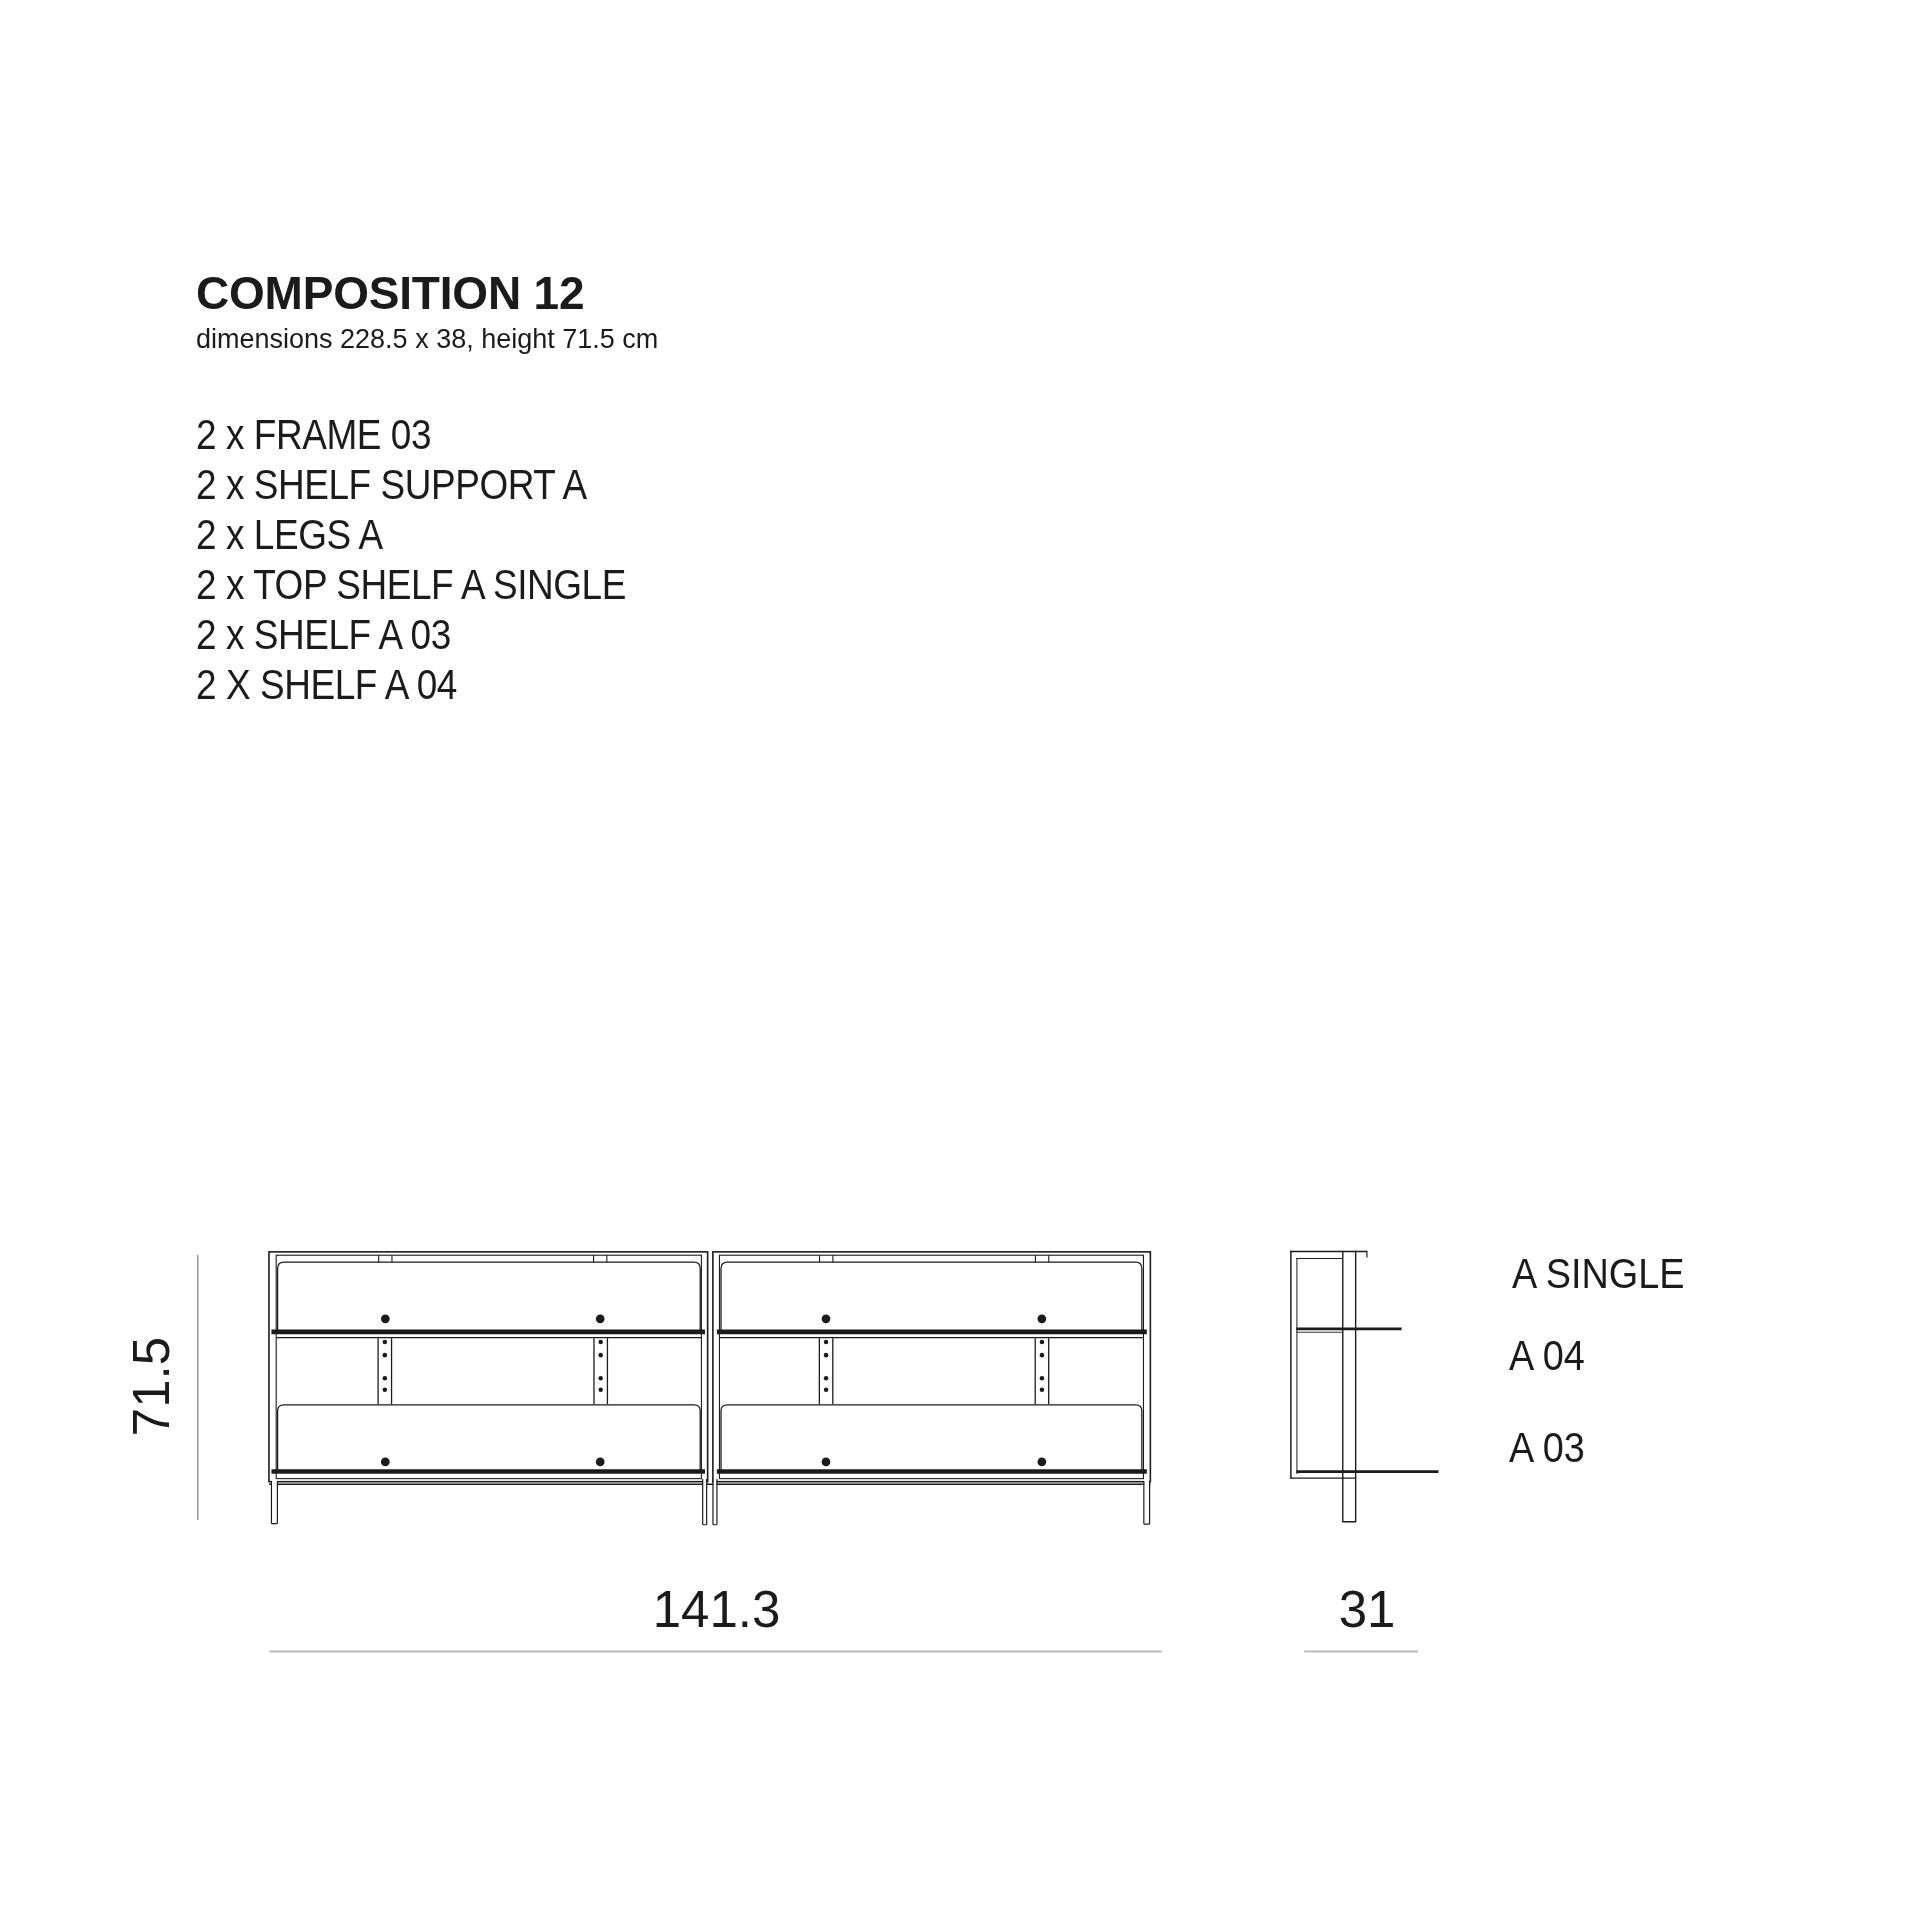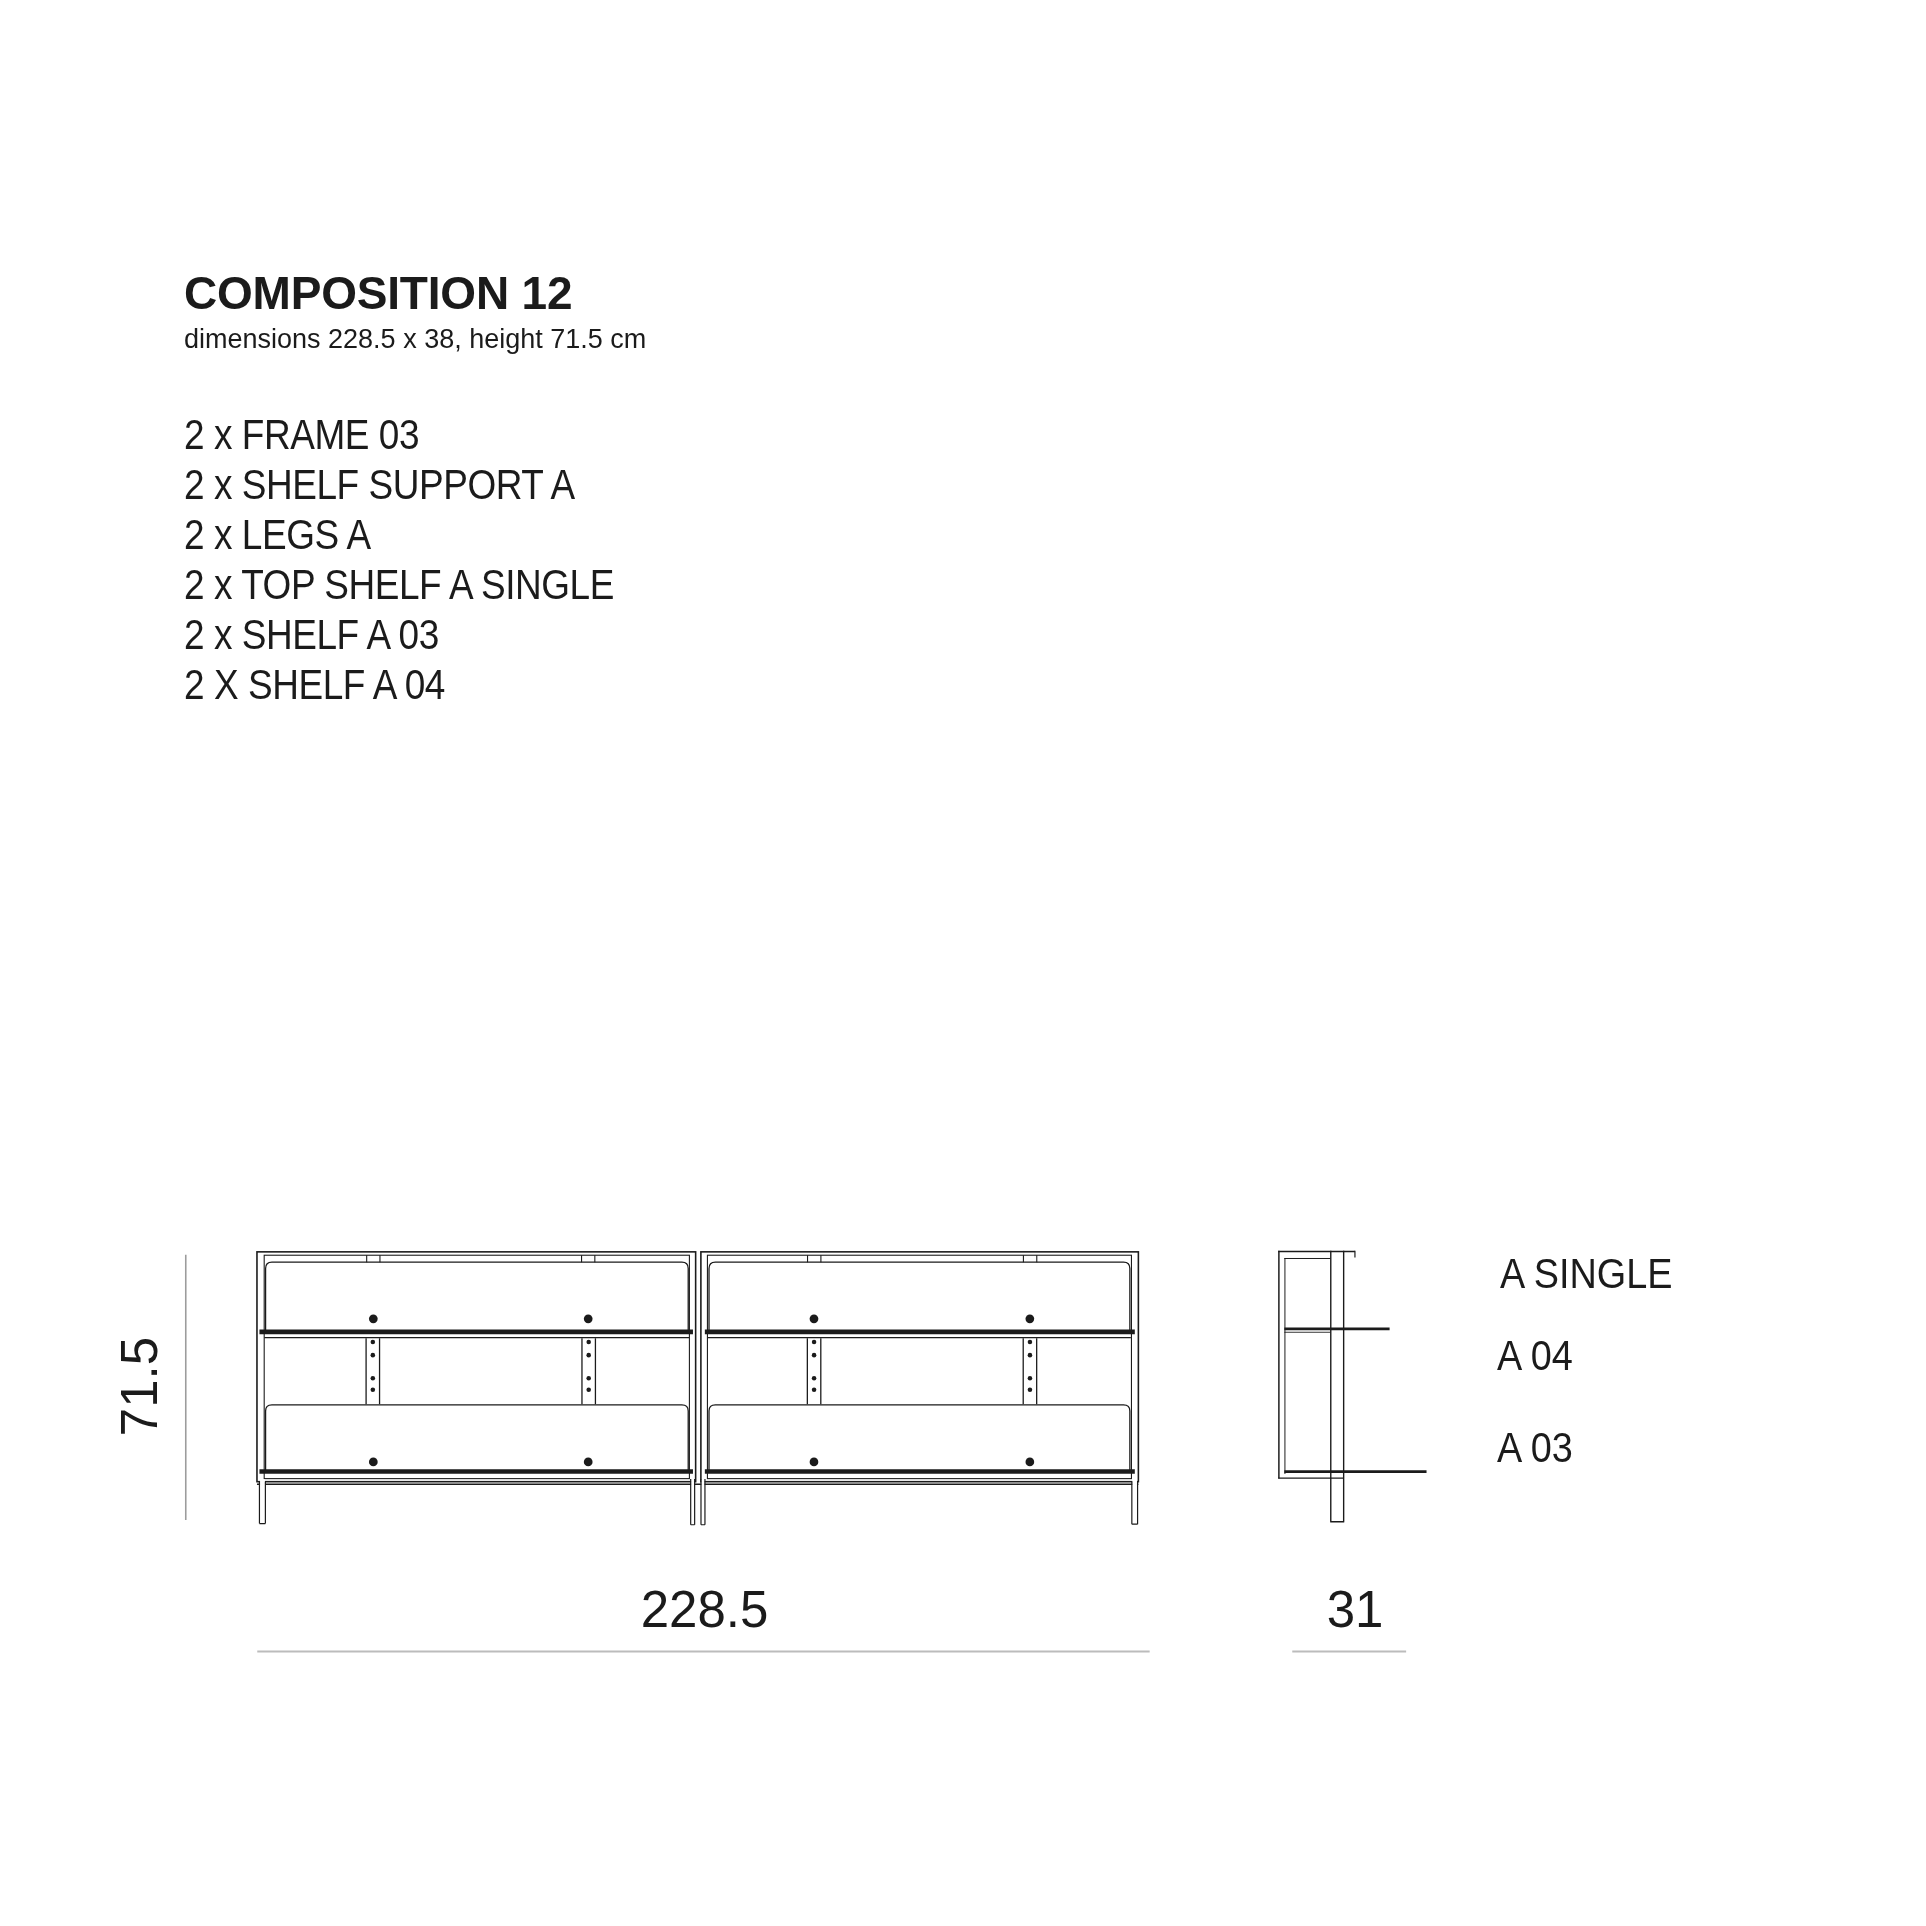--- a/index.html
+++ b/index.html
@@ -3,20 +3,21 @@
 <meta charset="utf-8">
 <style>
   html,body{margin:0;padding:0;background:#ffffff;}
   .page{
     position:relative;
     width:1831px;height:1927px;
     background:#ffffff;
     font-family:"Liberation Sans","DejaVu Sans",sans-serif;
     color:#1b1b1b;
     overflow:hidden;
+    margin-left:12px;
   }
   .abs{position:absolute;}
   .page-title{
     left:184px;top:266px;
     font-size:46px;font-weight:bold;letter-spacing:-0.2px;
     line-height:1.2;white-space:nowrap;
   }
   .page-subtitle{
     left:184px;top:323px;
     font-size:27px;line-height:1.2;white-space:nowrap;
@@ -175,21 +176,21 @@
     </g>
 
     <g>
       <line x1="187.6" y1="1267" x2="187.6" y2="1535" stroke="#9c9c9c" stroke-width="1.6"></line>
       <line x1="259.8" y1="1667.8" x2="1161" y2="1667.8" stroke="#bcbcbc" stroke-width="2.2"></line>
       <line x1="1305" y1="1667.8" x2="1420" y2="1667.8" stroke="#bcbcbc" stroke-width="2.2"></line>
     </g>
   </svg>
 
   <div class="abs dim-label dim-height">71.5</div>
-  <div class="abs dim-label dim-width">228.5</div>
+  <div class="abs dim-label dim-width">141.3</div>
   <div class="abs dim-label dim-depth">31</div>
 
   <div class="abs side-label side-label-top">A SINGLE</div>
   <div class="abs side-label side-label-mid">A 04</div>
   <div class="abs side-label side-label-bot">A 03</div>
 
 </div>
 
 
 </body></html>

